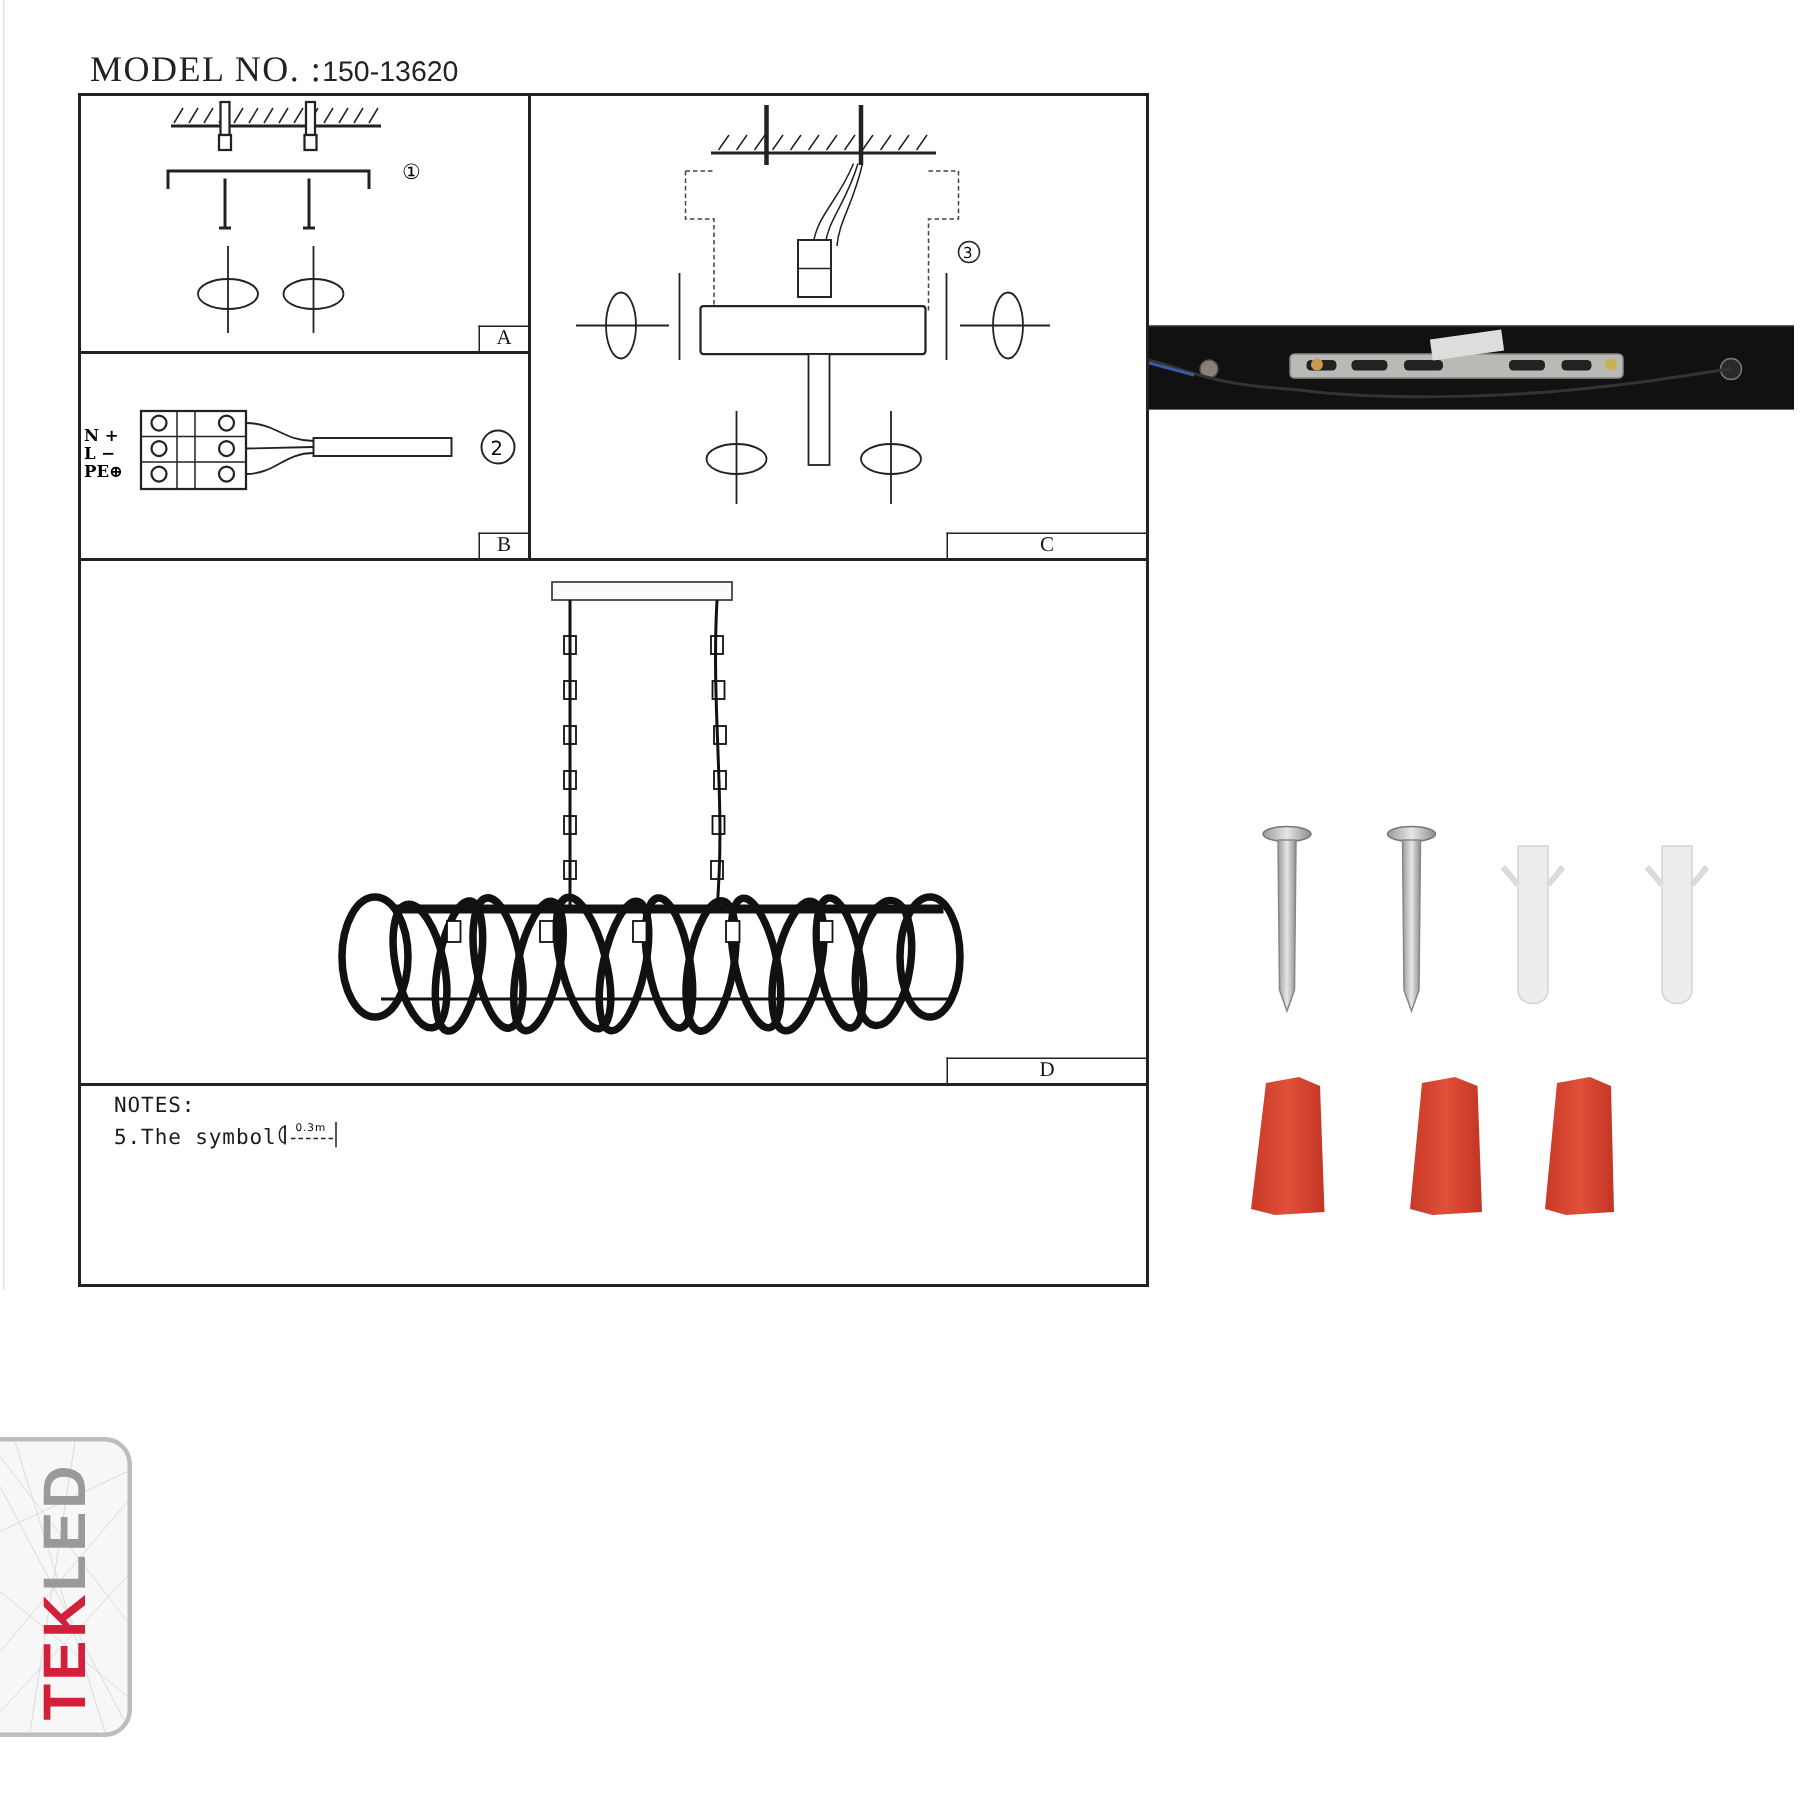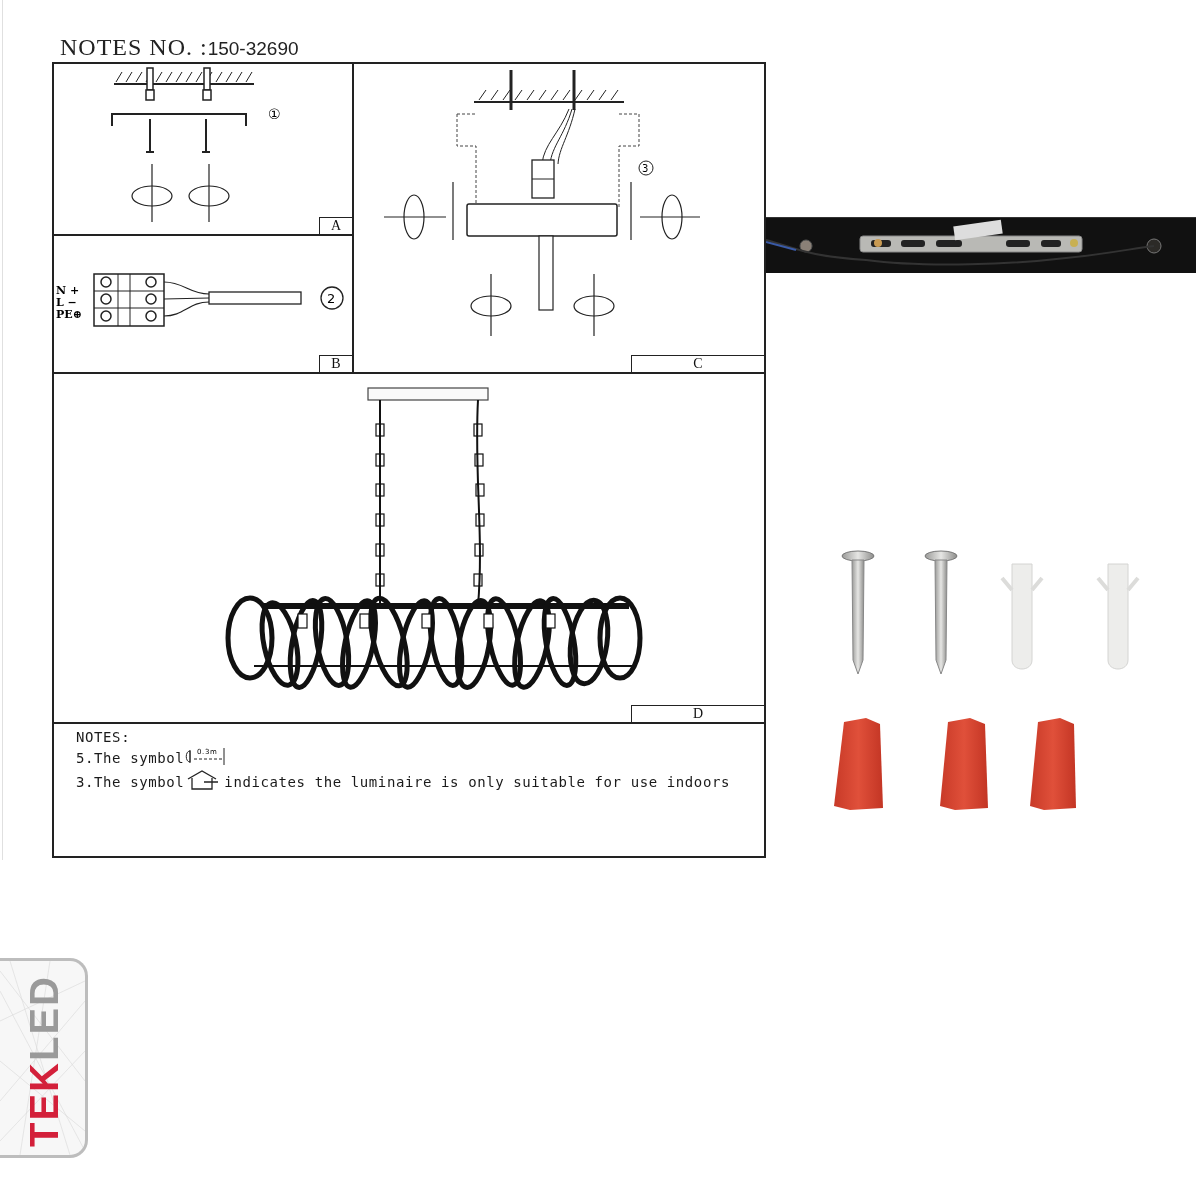--- a/index.html
+++ b/index.html
@@ -26,21 +26,21 @@
   .logo{left:0;top:958px;width:88px;height:200px;border:3px solid #bdbdbd;border-left:none;border-radius:0 18px 18px 0;box-sizing:border-box;background:#f7f7f7;overflow:hidden;}
   .logo-text{position:absolute;left:44px;top:100px;transform:translate(-50%,-50%) rotate(-90deg);font-family:"Liberation Sans","DejaVu Sans",sans-serif;font-weight:bold;font-size:40px;letter-spacing:2px;white-space:nowrap;}
   .logo-text .tk{color:#d3203a;}
   .logo-text .led{color:#9a9a9a;}
   .vline{left:2px;width:1px;background:#e0e0e0;}
 </style>
 </head>
 <body>
 
 <div class="abs model">
-  <span>NOTES NO. :</span><span class="num">150-32690</span>
+  <span>MODEL NO. :</span><span class="num">150-13620</span>
 </div>
 
 <div class="abs sheet">
 
   <div class="panel pA">
     <svg width="298" height="170">
       <line x1="60" y1="20" x2="200" y2="20" stroke="#222" stroke-width="2"></line>
       <g stroke="#222" stroke-width="1">
         <line x1="62" y1="18" x2="68" y2="8"></line>
           <line x1="72" y1="18" x2="78" y2="8"></line>
@@ -207,25 +207,20 @@
       <div>NOTES:</div>
       <div>
         <span>5.The symbol</span><span class="sym"><svg width="44" height="18">
               <path d="M6,4 C1,4 1,15 6,15 Z" fill="none" stroke="#222"></path>
               <line x1="6" y1="3" x2="6" y2="16" stroke="#222"></line>
               <text x="13" y="7" font-size="7" font-family="DejaVu Sans">0.3m</text>
               <line x1="10" y1="12" x2="38" y2="12" stroke="#222" stroke-dasharray="3,2"></line>
               <line x1="40" y1="1" x2="40" y2="18" stroke="#222"></line>
             </svg></span>
       </div>
-      <div>
-        <span>3.The symbol</span><span class="sym"><svg width="40" height="20">
-              <path d="M4,9 L18,1 L32,9 M8,8 L8,19 L28,19 L28,8 M20,12 L34,12" fill="none" stroke="#222" stroke-width="1.3"></path>
-            </svg></span><span>indicates the luminaire is only suitable for use indoors</span>
-      </div>
     </div>
   </div>
 </div>
 
 <div class="abs bar-photo">
   <svg width="430" height="55">
     <rect x="0" y="0" width="430" height="55" fill="#111"></rect>
     <circle cx="40" cy="28" r="6" fill="#8a8077" stroke="#555"></circle>
     <circle cx="388" cy="28" r="7" fill="#2c2a27" stroke="#777"></circle>
     <rect x="94" y="18" width="222" height="16" rx="3" fill="#b9b9b5" stroke="#888"></rect>

